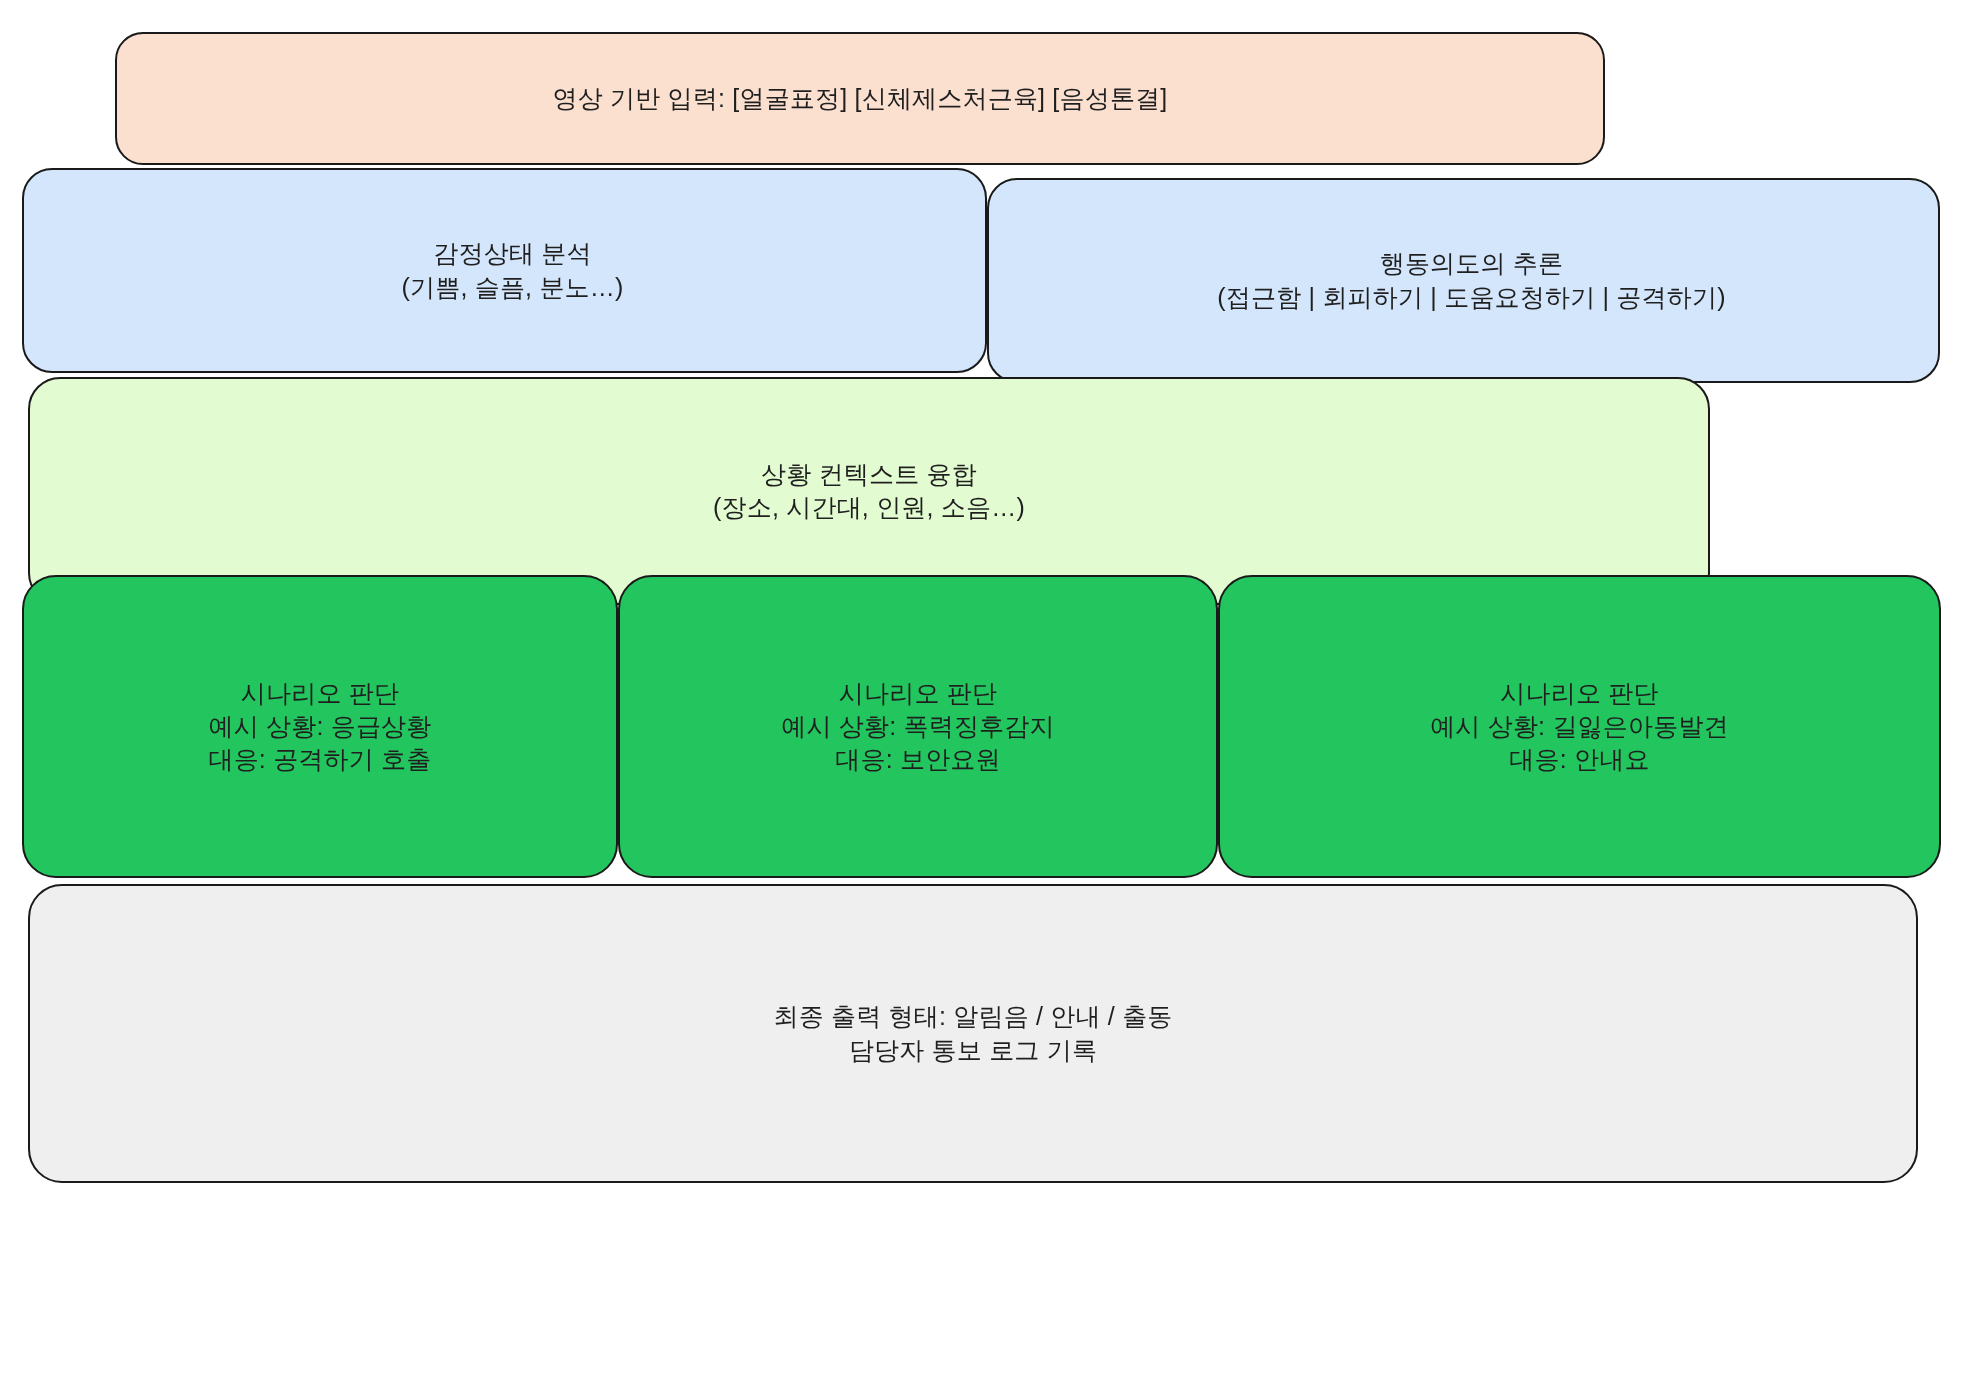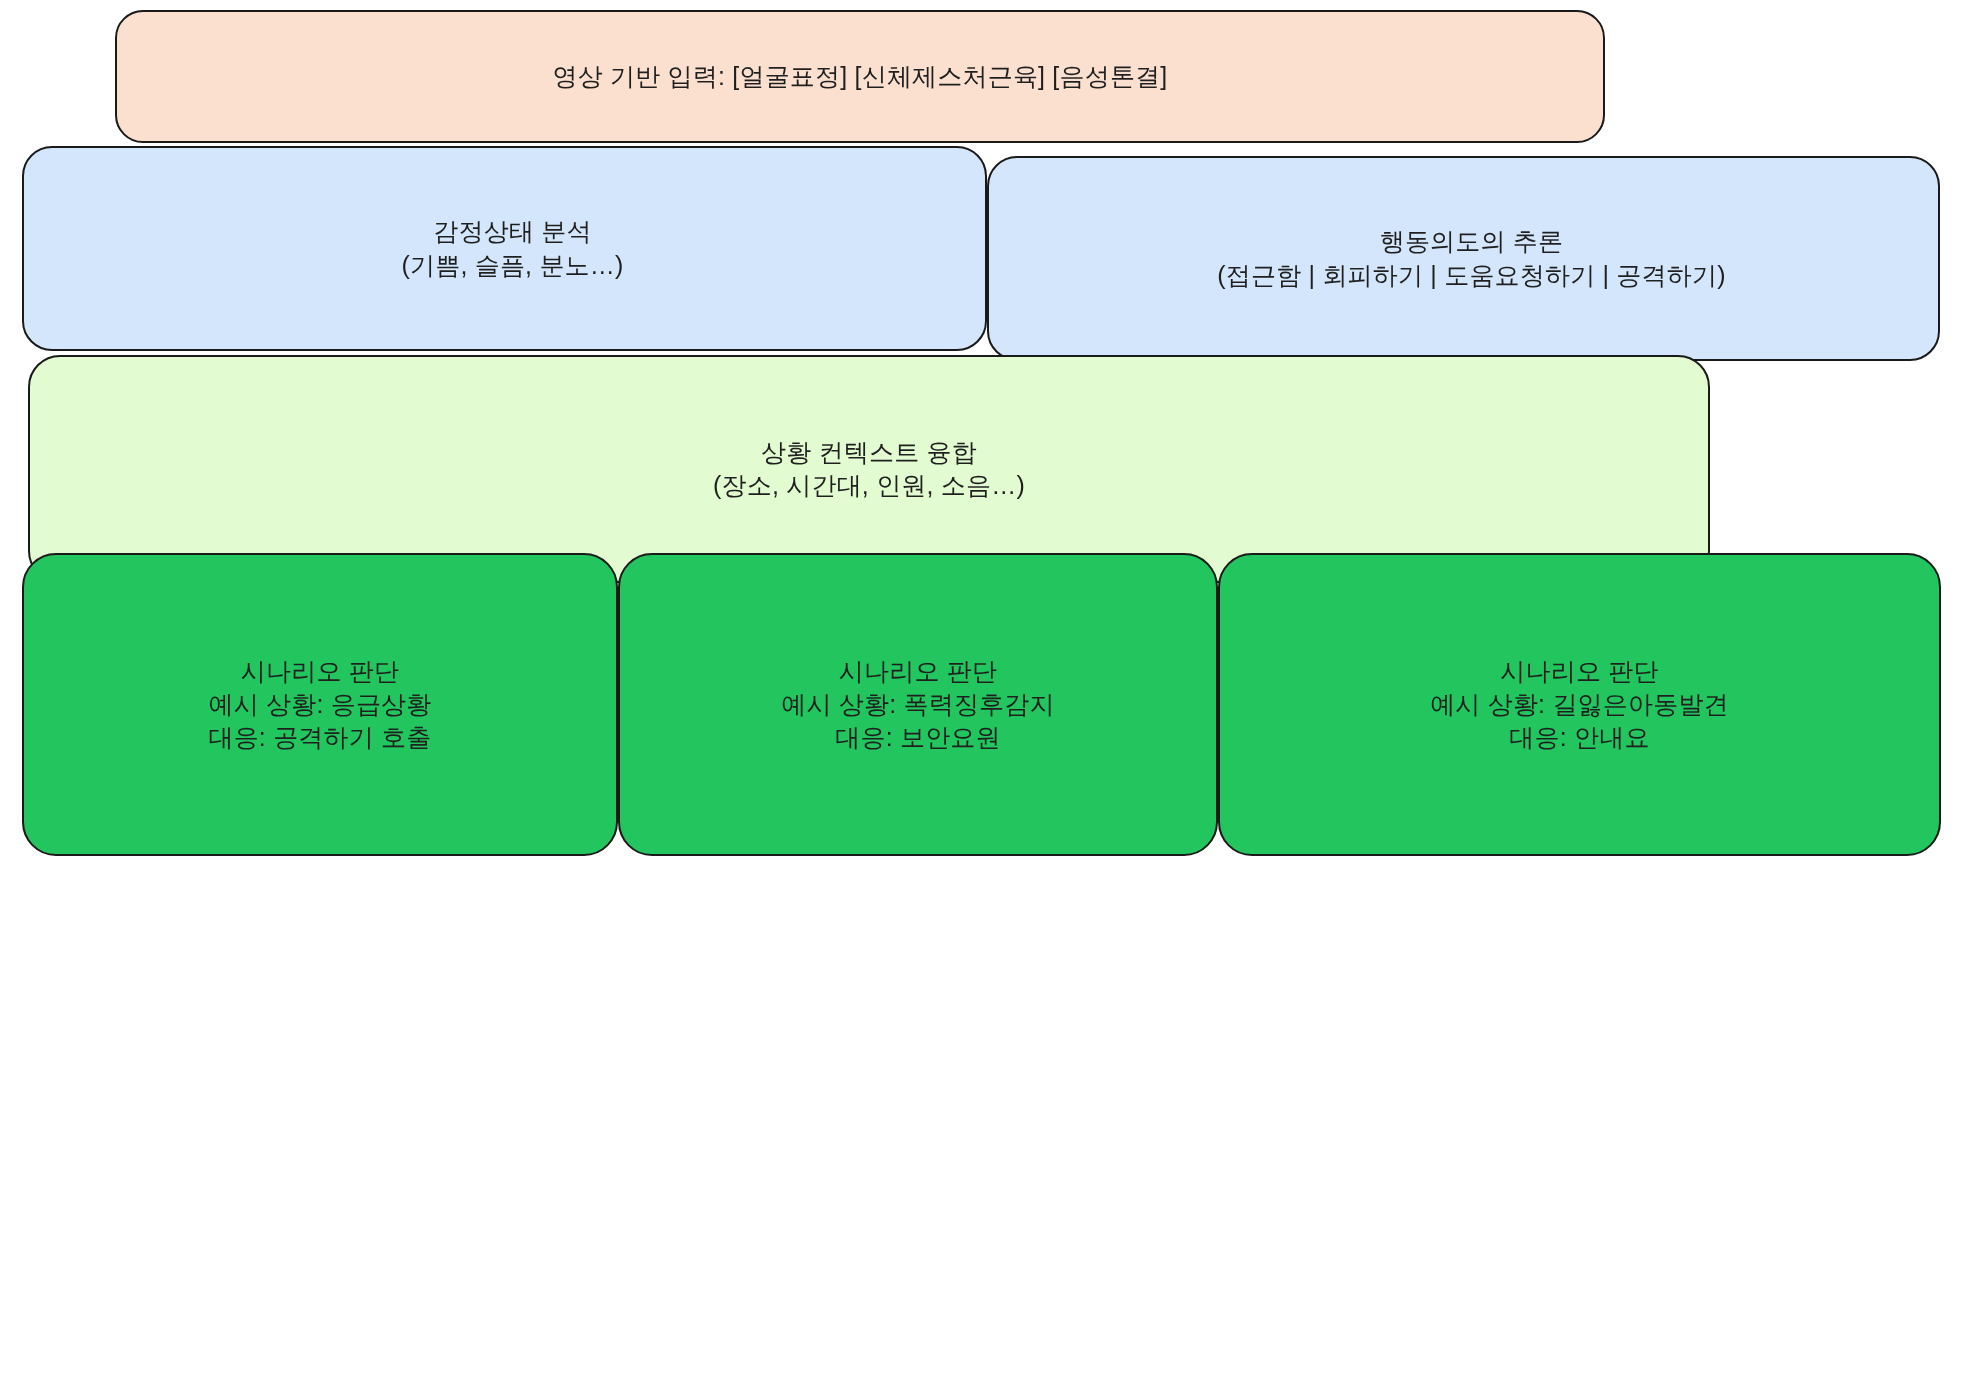--- a/index.html
+++ b/index.html
@@ -23,20 +23,21 @@
     flex-direction: column;
     align-items: center;
     justify-content: center;
     text-align: center;
     color: #1f1f1f;
     font-family: "Liberation Sans", sans-serif;
     font-size: 25px;
     line-height: 1.33;
     letter-spacing: 0.2px;
     white-space: pre;
+    margin-top: 22px;
   }
   .node .line { display: block; }
 
   
   .n-header { background: #fbe0d0; border-radius: 28px; }
   .n-blue   { background: #d4e6fb; border-radius: 30px; padding-left: 16px; }
   .n-green  { background: #e2fbd1; border-radius: 32px; }
   .n-yellow { background: #22c55e; border-radius: 34px; }
   .n-gray   { background: #efefef; border-radius: 34px; }
 
@@ -92,14 +93,18 @@
     <span class="line">예시 상황: 폭력징후감지</span>
     <span class="line">대응: 보안요원</span>
   </div>
 
   <div class="node n-yellow" id="yellow-3">
     <span class="line">시나리오 판단</span>
     <span class="line">예시 상황: 길잃은아동발견</span>
     <span class="line">대응: 안내요</span>
   </div>
 
+  <div class="node n-gray" id="gray">
+    <span class="line">최종 출력 형태: 알림음 / 안내 / 출동</span>
+    <span class="line">담당자 통보 로그 기록</span>
+  </div>
 
 </div>
 
 </body></html>

